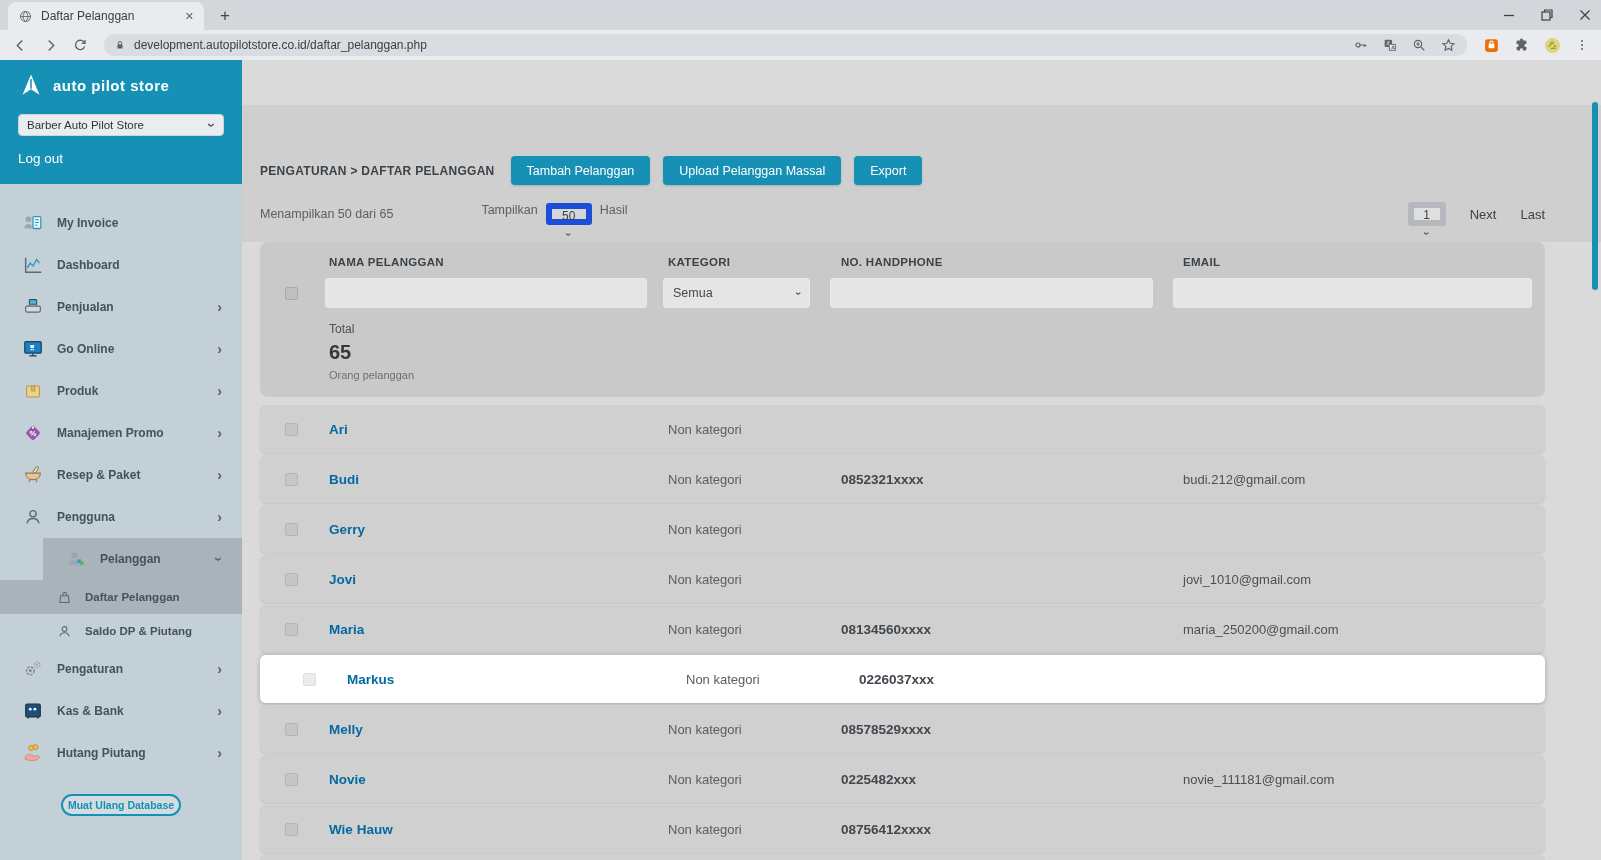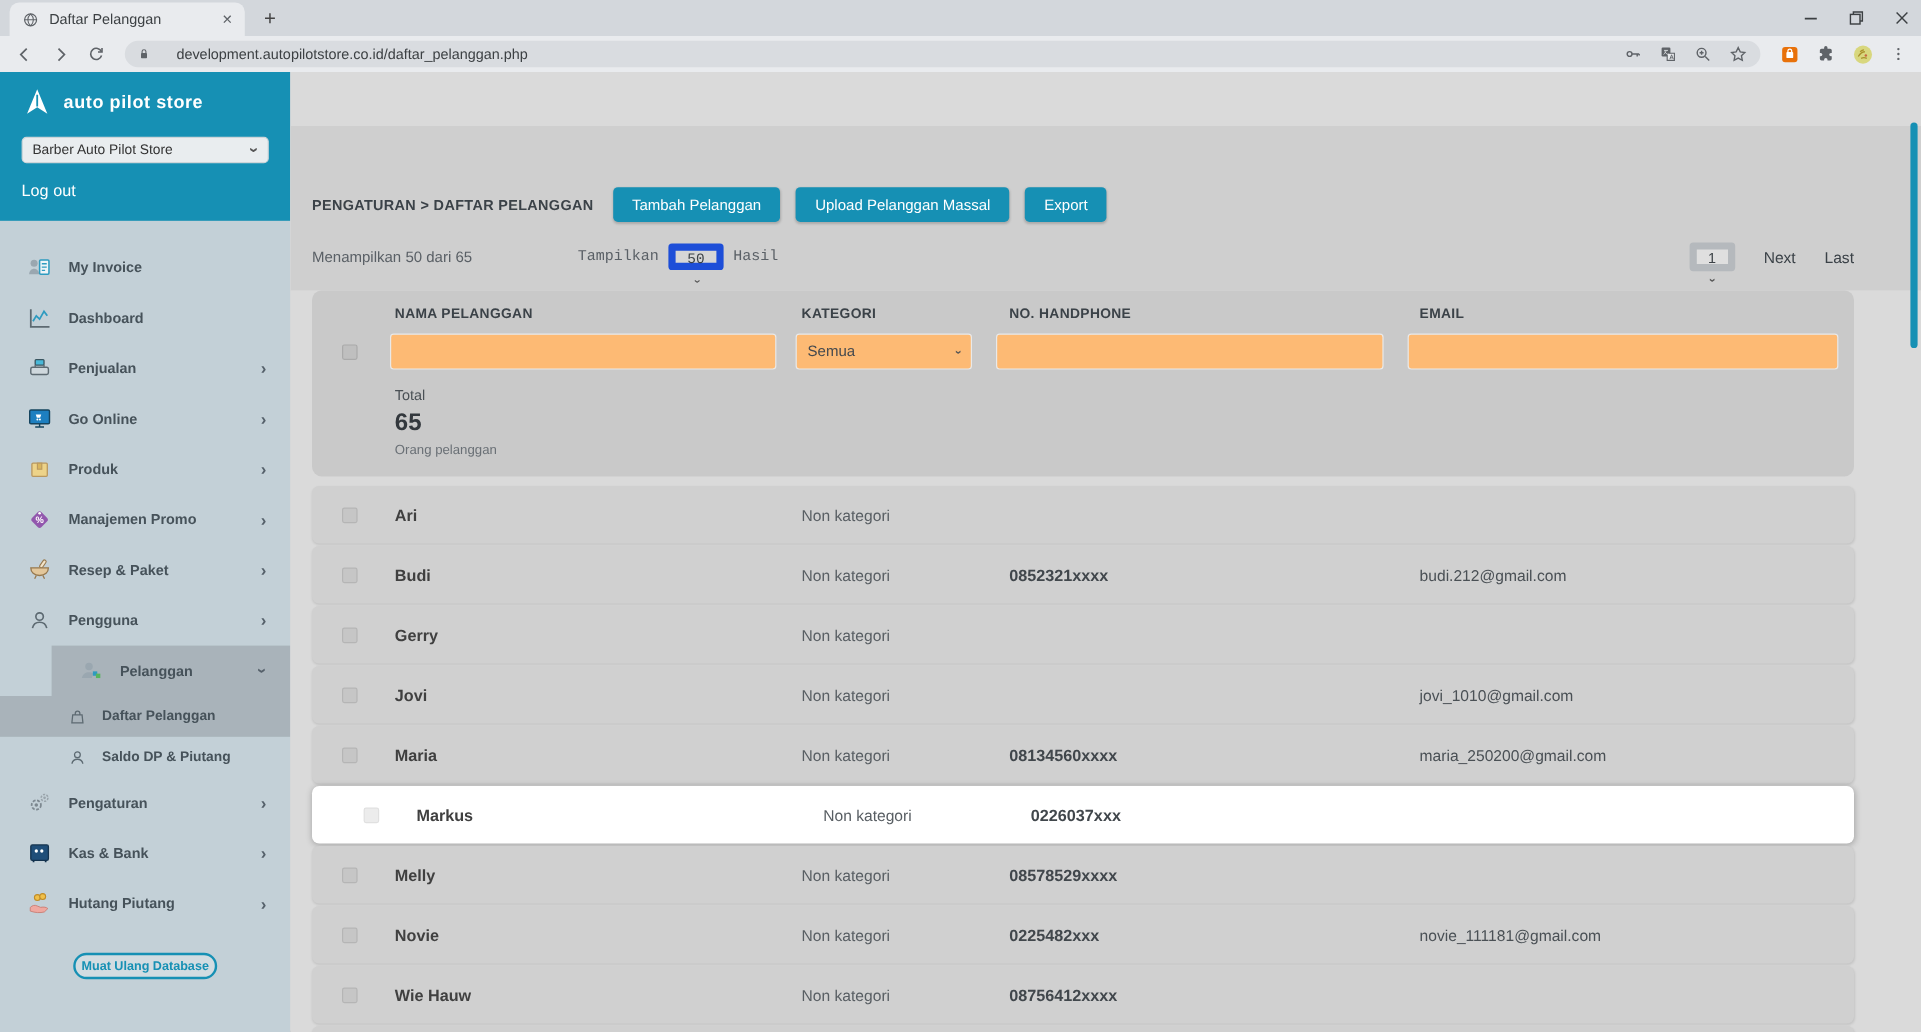--- a/index.html
+++ b/index.html
@@ -22,21 +22,21 @@
   
   .tabstrip{height:30px;background:#d3d7dc;display:flex;align-items:flex-end;position:relative;}
   .tab{display:flex;align-items:center;gap:8px;width:196px;height:28px;margin-left:8px;padding:0 10px;background:#e9ebee;border-radius:8px 8px 0 0;font-size:12px;color:#3c4043;}
   .tab-title{flex:1;white-space:nowrap;overflow:hidden;}
   .tab-close{color:#5f6368;font-size:11px;cursor:default;}
   .newtab{width:26px;height:26px;margin:0 0 1px 8px;display:flex;align-items:center;justify-content:center;color:#444;font-size:17px;}
   .win-controls{position:absolute;right:10px;top:0;height:30px;display:flex;align-items:center;gap:26px;color:#3c4043;}
   .win-controls svg{display:block;}
   .toolbar{height:30px;background:#e9ebee;display:flex;align-items:center;padding:0 8px;gap:6px;}
   .nav-ico{width:24px;height:24px;display:flex;align-items:center;justify-content:center;}
-  .urlbar{flex:1;height:22px;background:#d9dce0;border-radius:11px;margin:0 6px;display:flex;align-items:center;padding:0 10px;gap:21px;}
+  .urlbar{flex:1;height:22px;background:#d9dce0;border-radius:11px;margin:0 6px;display:flex;align-items:center;padding:0 10px;gap:8px;}
   .url-text{font-size:12px;color:#3c4043;flex:1;}
   .url-icons,.ext-icons{display:flex;align-items:center;gap:13px;}
   .ext-icons{margin:0 4px;}
 
   
   .app{display:flex;height:800px;}
   .sidebar{width:242px;background:var(--sidebar-bg);flex:none;display:flex;flex-direction:column;overflow:hidden;}
   .sidebar-top{background:var(--accent);padding:12px 18px 18px;color:#fff;}
   .brand{display:flex;align-items:center;gap:9px;font-size:15px;font-weight:bold;letter-spacing:.5px;}
   .store-select{margin-top:16px;height:22px;background:#e9edef;border:1px solid #cdd5d9;border-radius:4px;display:flex;align-items:center;padding:0 8px;font-size:11.5px;color:#333;justify-content:space-between;}
@@ -56,48 +56,48 @@
 
   
   .main{flex:1;background:var(--page-bg);overflow:hidden;position:relative;}
   .spacer-band{height:45px;}
   .header-band{background:var(--band-bg);padding:8px 56px 16px 18px;}
   .row1{display:flex;align-items:center;justify-content:flex-start;margin-top:43px;}
   .breadcrumb{font-size:12px;font-weight:bold;color:var(--ink);letter-spacing:.3px;}
   .actions{display:flex;gap:13px;padding-left:16px;}
   .btn{height:29px;background:var(--accent);color:#fff;border:none;border-radius:4px;font-size:12.5px;padding:0 16px;font-family:inherit;box-shadow:0 1px 2px rgba(0,0,0,.18);}
   .row2{display:flex;align-items:center;margin-top:17px;font-size:12.5px;color:var(--ink-soft);}
-  .tampilkan-group{display:flex;align-items:center;gap:8px;margin-left:88px;font-family:Liberation Mono, monospace;}
+  .tampilkan-group{display:flex;align-items:flex-start;gap:8px;margin-left:88px;}
   .select-sm{height:22px;min-width:46px;border:6px solid #1d4ed8;border-radius:3px;background:#d6d6d6;display:flex;align-items:center;justify-content:space-between;padding:0 6px;font-size:12px;color:#3c4247;gap:6px;flex-direction:column;}
   .pagination{margin-left:auto;display:flex;align-items:center;gap:24px;color:var(--ink);font-size:13px;}
   .pagination .select-sm{height:24px;min-width:38px;background:#dfdfdf;border-color:#b5b9bd;}
   .sel-chev{font-size:10px;color:#555;display:inline-block;transform:rotate(90deg);font-weight:bold;}
 
   .grid{display:grid;grid-template-columns:62px 341px 167px 343px 1fr;align-items:center;}
   .table-panel{margin:0 56px 8px 18px;background:var(--panel-bg);border-radius:8px;padding:14px 0 16px;}
   .head-labels div{font-size:11.5px;font-weight:bold;color:var(--ink);letter-spacing:.3px;}
   .hl-name{padding-left:7px;}.hl-kat{padding-left:5px;}.hl-phone{padding-left:11px;}.hl-email{padding-left:10px;}
   .filter-row{margin-top:10px;}
   .checkbox{width:13px;height:13px;background:#bfbfbf;border:1px solid #aaa;border-radius:2px;justify-self:center;}
-  .f-input{height:30px;background:#fdba74;border:1px solid #e9e9e9;border-radius:3px;}
+  .f-input{height:30px;background:#e5e5e5;border:1px solid #e9e9e9;border-radius:3px;}
   .f-name{width:322px;margin-left:3px;}
   .f-kat{width:147px;display:flex;align-items:center;justify-content:space-between;padding:0 9px;font-size:12.5px;color:#44494e;}
   .f-phone{width:323px;}
   .f-email{width:calc(100% - 13px);}
   .total-row{margin-top:14px;padding-left:69px;display:flex;align-items:baseline;gap:5px;color:#4a5055;flex-direction:column;}
   .total-prefix{font-size:12px;}
   .total-count{font-size:20px;font-weight:bold;color:#33383d;}
   .total-suffix{font-size:11px;color:#6a7076;}
 
   .rows{padding:0 56px 0 18px;}
   .trow{height:48px;margin-bottom:2px;background:var(--row-bg);border-radius:6px;box-shadow:0 1px 2px rgba(0,0,0,.10);}
   .trow.highlight{background:var(--row-highlight);box-shadow:0 1px 5px rgba(0,0,0,.25);padding-left:18px;}
   .trow .checkbox{background:#c6c6c6;border-color:#b5b5b5;}
   .trow.highlight .checkbox{background:#ececec;border-color:#e0e0e0;}
-  .c-name{padding-left:7px;font-size:13.5px;font-weight:bold;color:#404040;}
+  .c-name{padding-left:7px;font-size:13.5px;font-weight:bold;color:#0369a1;}
   .c-kat{padding-left:5px;font-size:13px;color:#585e63;}
   .c-phone{padding-left:11px;font-size:13.5px;font-weight:bold;color:#41474c;}
   .c-email{padding-left:10px;font-size:13px;color:#4a5055;}
 
   .scroll-thumb{position:absolute;left:1592px;top:102px;width:6px;height:188px;background:var(--accent);border-radius:3px;}
 </style>
 </head>
 <body>
 
 <svg width="0" height="0" style="position:absolute" aria-hidden="true">

